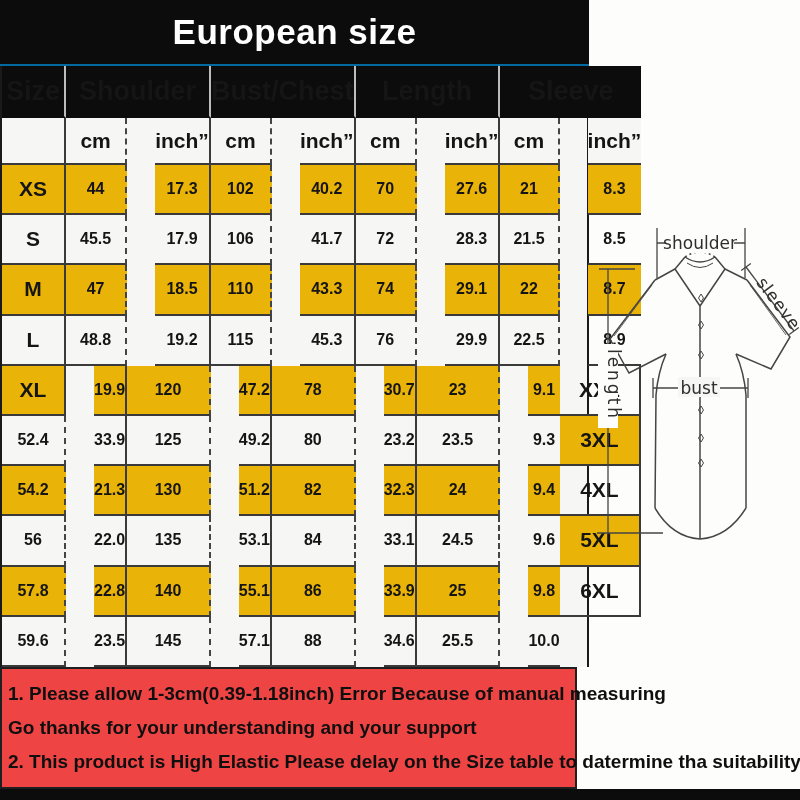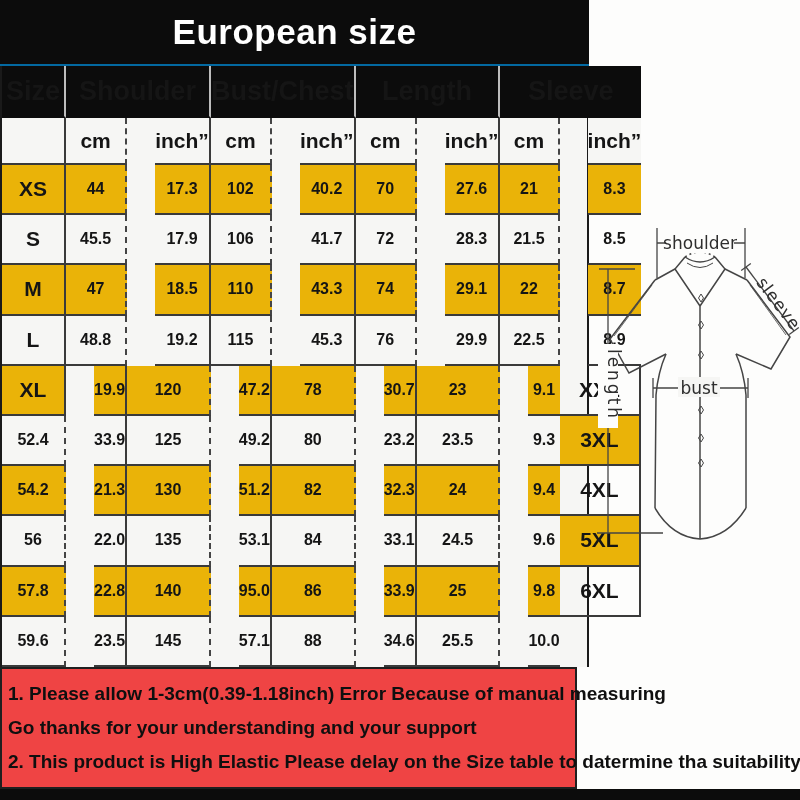--- a/index.html
+++ b/index.html
@@ -153,21 +153,21 @@
     <div class="cell red">53.1</div>
     <div class="cell dashR">84</div>
     <div class="cell red">33.1</div>
     <div class="cell dashR">24.5</div>
     <div class="cell red bre">9.6</div>
 
     <div class="size g">5XL</div>
     <div class="cell g dashR">57.8</div>
     <div class="cell g red">22.8</div>
     <div class="cell g dashR">140</div>
-    <div class="cell g red">95.0</div>
+    <div class="cell g red">55.1</div>
     <div class="cell g dashR">86</div>
     <div class="cell g red">33.9</div>
     <div class="cell g dashR">25</div>
     <div class="cell g red bre">9.8</div>
 
     <div class="size">6XL</div>
     <div class="cell dashR">59.6</div>
     <div class="cell red">23.5</div>
     <div class="cell dashR">145</div>
     <div class="cell red">57.1</div>

